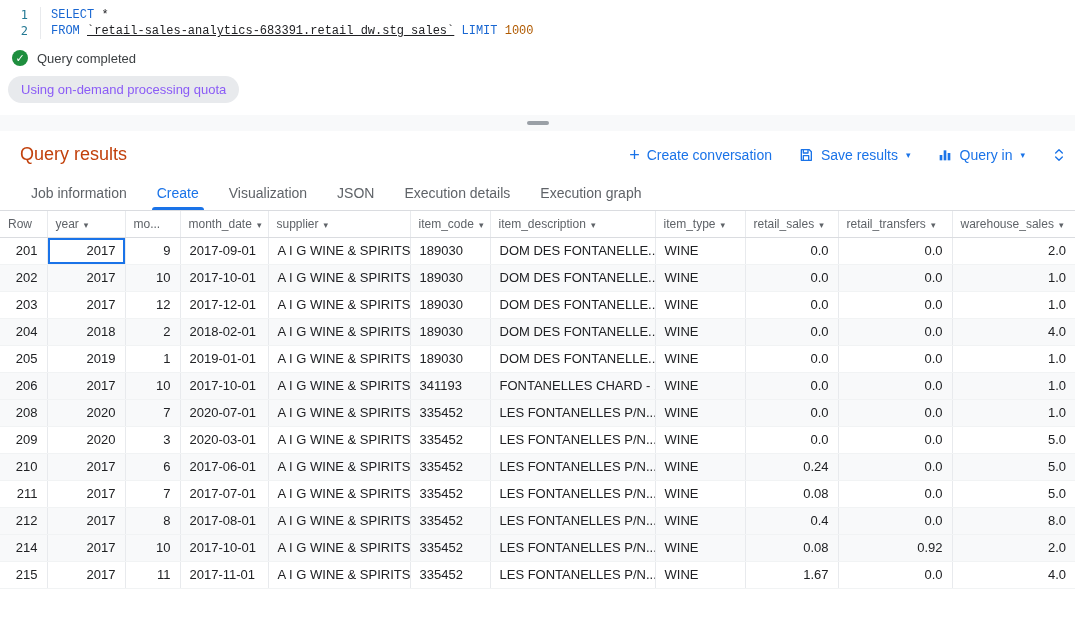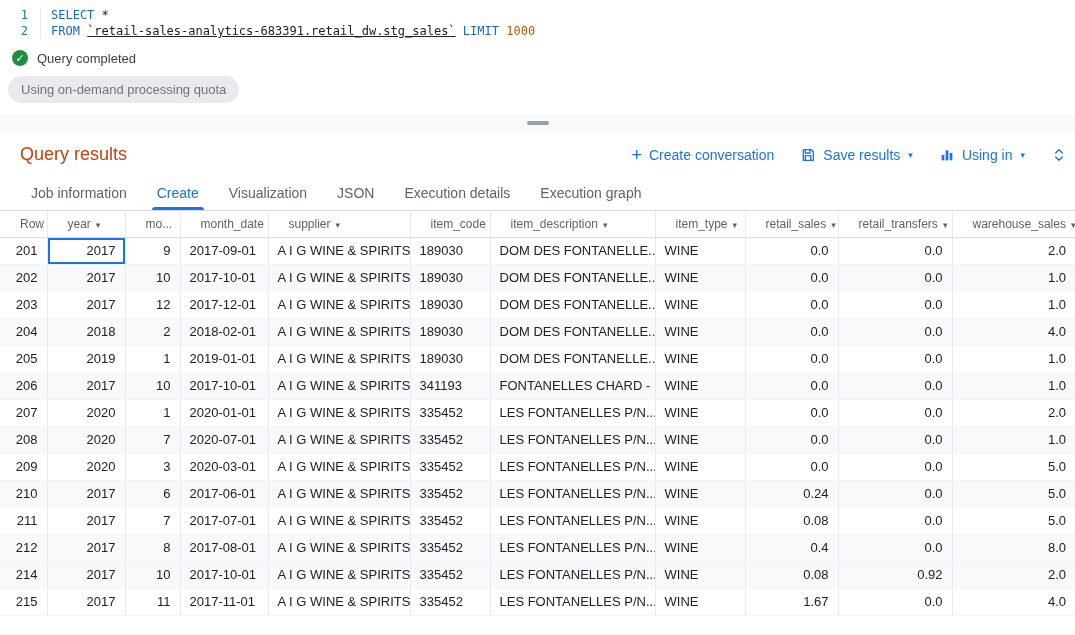--- a/index.html
+++ b/index.html
@@ -7,36 +7,36 @@
   body {
     font-family: "Liberation Sans", sans-serif;
     background: #fff;
     color: #202124;
   }
 
   
   .editor { padding: 7px 0 3px; font-family: "DejaVu Sans Mono", monospace; font-size: 12px; }
   .ed-line { display: flex; height: 16px; line-height: 16px; }
   .ln { width: 40px; flex: none; text-align: right; padding-right: 12px; color: #237893; }
-  .code { padding-left: 10px; border-left: 1px solid #e8eaed; white-space: pre; }
+  .code { padding-left: 10px; border-left: 1px solid #e8eaed; white-space: pre; font-family: Liberation Mono, monospace; }
   .tk-kw   { color: var(--keyword, #1967d2); }
   .tk-plain{ color: #202124; }
   .tk-table{ color: var(--table-ref, #202124); text-decoration: underline; }
   .tk-num  { color: var(--number-literal, #b05a00); }
 
   
   .status-row { display: flex; align-items: center; gap: 9px; height: 32px; padding-left: 12px;
                 font-size: 13px; color: #3c4043; }
   .check-icon { width: 16px; height: 16px; flex: none; border-radius: 50%;
                 background: var(--success-green, #1e8e3e); color: #fff;
                 display: flex; align-items: center; justify-content: center;
                 font-size: 11px; line-height: 1; }
   .quota-row { padding: 2px 0 12px 8px; }
   .quota-chip { display: inline-block; background: var(--chip-bg, #e8eaed); border-radius: 16px;
-                padding: 6px 13px; font-size: 13px; color: #737373; }
+                padding: 6px 13px; font-size: 13px; color: #8b5cf6; }
   .splitter-band { height: 16px; background: #f8f9fa; position: relative; }
   .splitter-handle { position: absolute; left: 50%; top: 50%; transform: translate(-50%, -50%);
                      width: 22px; height: 4px; border-radius: 2px; background: #9aa0a6; cursor: row-resize; }
 
   
   .results-header { display: flex; align-items: center; justify-content: space-between;
                     padding: 13px 8px 11px 20px; }
   .results-title { font-size: 18px; font-weight: 400; color: #c2410c; }
   .header-actions { display: flex; align-items: center; gap: 26px; }
   .action-btn { display: flex; align-items: center; gap: 7px; background: none; border: none;
@@ -51,21 +51,21 @@
   .tabs { display: flex; border-bottom: 1px solid #dadce0; padding-left: 16px; }
   .tab { position: relative; height: 34px; line-height: 34px; padding: 0 15px;
          background: none; border: none; font-family: inherit; font-size: 14px;
          color: var(--tab-inactive, #5f6368); cursor: pointer; white-space: nowrap; }
   .tab.active { color: var(--accent, #1a73e8); font-weight: 500; }
   .tab.active::after { content: ""; position: absolute; left: 10px; right: 10px; bottom: 0;
                        height: 3px; border-radius: 3px 3px 0 0; background: var(--accent, #1a73e8); }
 
   
   table { border-collapse: collapse; table-layout: fixed; width: 1075px; }
-  th { height: 26px; padding: 0 20px; font-size: 12px; font-weight: 400; color: #5f6368;
+  th { height: 26px; padding: 0 8px; font-size: 12px; font-weight: 400; color: #5f6368;
        text-align: left; white-space: nowrap; overflow: hidden;
        border-right: 1px solid var(--border, #e8eaed); border-bottom: 1px solid #dadce0; }
   th:last-child, td:last-child { border-right: none; }
   .sort-arrow { margin-left: 5px; font-size: 9px; color: #5f6368; cursor: pointer; }
   td { height: 27px; padding: 0 9px; font-size: 13px; color: #202124;
        white-space: nowrap; overflow: hidden;
        border-right: 1px solid var(--border, #e8eaed); border-bottom: 1px solid #f1f3f4; }
   tr.stripe td { background: var(--stripe-bg, #f8f9fa); }
   td.right { text-align: right; }
   td.selected { box-shadow: inset 0 0 0 2px var(--accent, #1a73e8); }
@@ -118,21 +118,21 @@
         <span class="caret">▾</span>
       </button>
       <button class="action-btn">
         <span>
           <svg class="icon-16" viewBox="0 0 24 24" fill="currentColor">
             <rect x="4" y="12" width="4" height="8"></rect>
               <rect x="10" y="5" width="4" height="15"></rect>
               <rect x="16" y="9" width="4" height="11"></rect>
           </svg>
         </span>
-        <span>Using in</span>
+        <span>Query in</span>
         <span class="caret">▾</span>
       </button>
       <button class="icon-btn">
         <span>
           <svg class="icon-16" viewBox="0 0 24 24" fill="none" stroke="currentColor" stroke-width="2" stroke-linecap="round" stroke-linejoin="round">
             <path d="M7 9l5-5 5 5"></path>
               <path d="M7 15l5 5 5-5"></path>
           </svg>
         </span>
       </button>
@@ -250,33 +250,20 @@
             <td class="right">10</td>
             <td>2017-10-01</td>
             <td>A I G WINE &amp; SPIRITS</td>
             <td>341193</td>
             <td>FONTANELLES CHARD - ...</td>
             <td>WINE</td>
             <td class="right">0.0</td>
             <td class="right">0.0</td>
             <td class="right">1.0</td>
           </tr>
-          <tr>
-            <td class="right">207</td>
-            <td class="right">2020</td>
-            <td class="right">1</td>
-            <td>2020-01-01</td>
-            <td>A I G WINE &amp; SPIRITS</td>
-            <td>335452</td>
-            <td>LES FONTANELLES P/N...</td>
-            <td>WINE</td>
-            <td class="right">0.0</td>
-            <td class="right">0.0</td>
-            <td class="right">2.0</td>
-          </tr>
           <tr class="stripe">
             <td class="right">208</td>
             <td class="right">2020</td>
             <td class="right">7</td>
             <td>2020-07-01</td>
             <td>A I G WINE &amp; SPIRITS</td>
             <td>335452</td>
             <td>LES FONTANELLES P/N...</td>
             <td>WINE</td>
             <td class="right">0.0</td>

